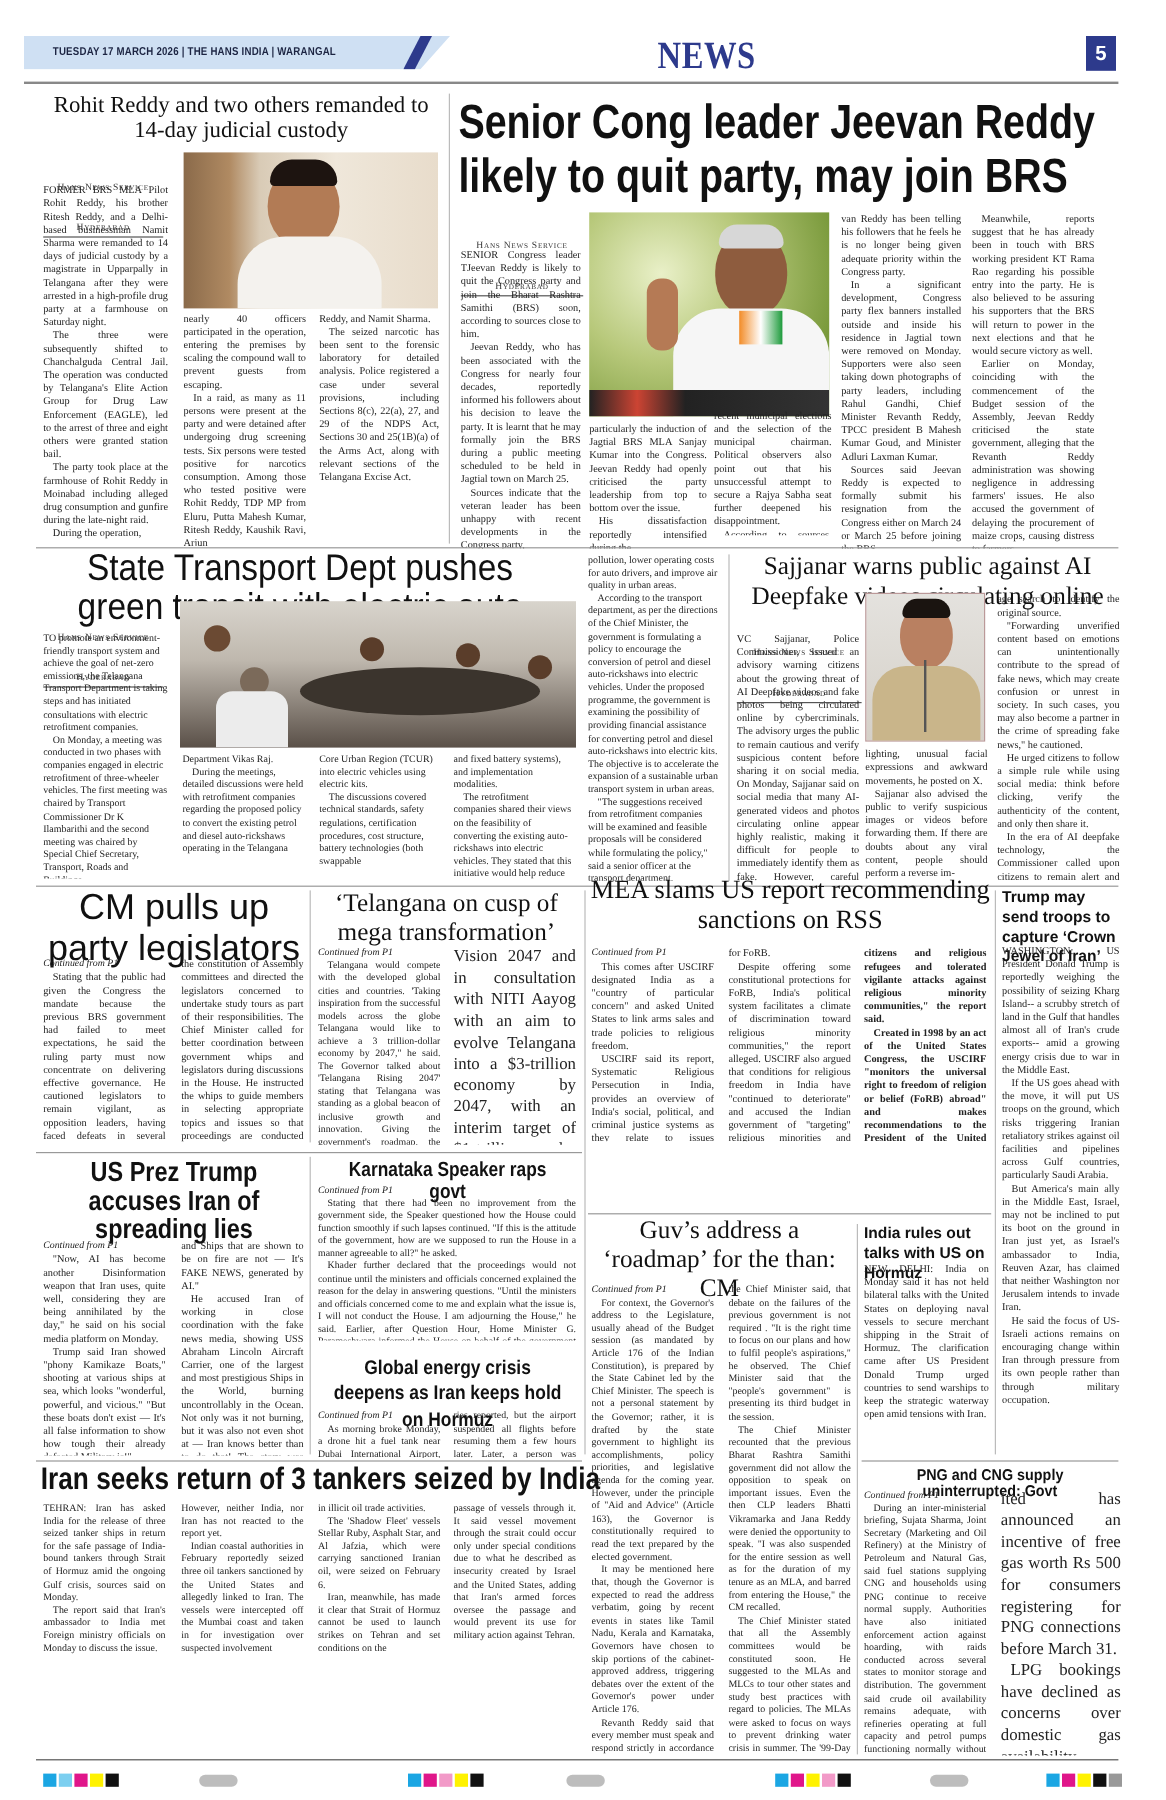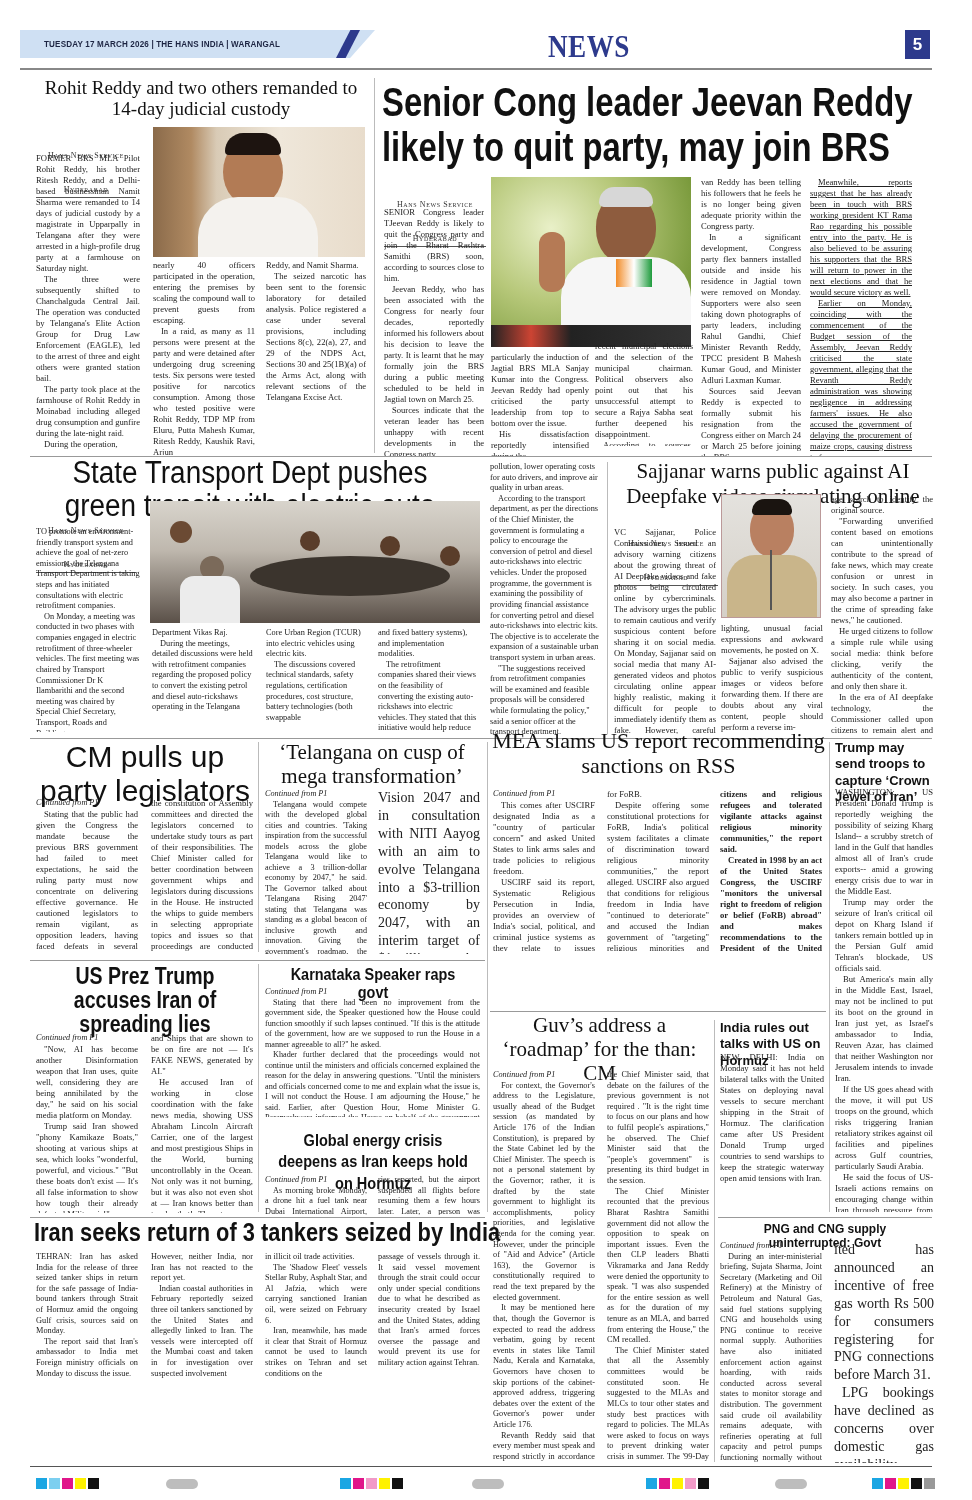--- a/index.html
+++ b/index.html
@@ -95,21 +95,21 @@
   </div>
   <div class="col" style="left:595px;top:341px;width:98px;height:105px;">
     <p class="noindent">recent municipal elections and the selection of the municipal chairman. Political observers also point out that his unsuccessful attempt to secure a Rajya Sabha seat further deepened his disappointment.</p>
     <p>According to sources, Jee-</p>
   </div>
   <div class="col" style="left:701px;top:177px;width:100px;height:280px;">
     <p class="noindent">van Reddy has been telling his followers that he feels he is no longer being given adequate priority within the Congress party.</p>
     <p>In a significant development, Congress party flex banners installed outside and inside his residence in Jagtial town were removed on Monday. Supporters were also seen taking down photographs of party leaders, including Rahul Gandhi, Chief Minister Revanth Reddy, TPCC president B Mahesh Kumar Goud, and Minister Adluri Laxman Kumar.</p>
     <p>Sources said Jeevan Reddy is expected to formally submit his resignation from the Congress either on March 24 or March 25 before joining the BRS.</p>
   </div>
-  <div class="col" style="left:810px;top:177px;width:102px;height:280px;text-decoration:underline;">
+  <div class="col" style="left:810px;top:177px;width:102px;height:280px;">
     <p>Meanwhile, reports suggest that he has already been in touch with BRS working president KT Rama Rao regarding his possible entry into the party. He is also believed to be assuring his supporters that the BRS will return to power in the next elections and that he would secure victory as well.</p>
     <p>Earlier on Monday, coinciding with the commencement of the Budget session of the Assembly, Jeevan Reddy criticised the state government, alleging that the Revanth Reddy administration was showing negligence in addressing farmers' issues. He also accused the government of delaying the procurement of maize crops, causing distress to farmers.</p>
   </div>
 </div>
 
 <div class="rule-h" style="left:30px;top:456px;width:902px;"></div>
 
 <div>
   <div class="abs hl-sans" style="left:34px;top:457px;width:430px;font-size:31px;transform:scaleX(0.9);transform-origin:left;width:480px;">State Transport Dept pushes green transit with electric auto retrofit plan</div>
   <div class="abs" style="left:36px;top:502px;width:100px;">
@@ -224,23 +224,22 @@
     <p>Created in 1998 by an act of the United States Congress, the USCIRF "monitors the universal right to freedom of religion or belief (FoRB) abroad" and makes recommendations to the President of the United States, the United States Department of State, and Congress. The agency says it acts independently, but the US President and senior political leaders in the House of Representatives and the Senate appoint its nine commissioners.</p>
   </div>
 </div>
 
 <div class="rule-v" style="left:829px;top:742px;height:470px;"></div>
 
 <div>
   <div class="abs hl-cond" style="left:835px;top:740px;width:100px;font-size:13px;text-align:left;line-height:1.25;">Trump may send troops to capture ‘Crown Jewel of Iran’</div>
   <div class="col" style="left:835px;top:787px;width:98px;height:425px;">
     <p class="noindent">WASHINGTON: US President Donald Trump is reportedly weighing the possibility of seizing Kharg Island-- a scrubby stretch of land in the Gulf that handles almost all of Iran's crude exports-- amid a growing energy crisis due to war in the Middle East.</p>
-    <p>Trump may order the seizure of Iran's critical oil depot on Kharg Island if tankers remain bottled up in the Persian Gulf amid Tehran's blockade, US officials said.</p>
+    <p>If the US goes ahead with the move, it will put US troops on the ground, which risks triggering Iranian retaliatory strikes against oil facilities and pipelines across Gulf countries, particularly Saudi Arabia.</p>
     <p>But America's main ally in the Middle East, Israel, may not be inclined to put its boot on the ground in Iran just yet, as Israel's ambassador to India, Reuven Azar, has claimed that neither Washington nor Jerusalem intends to invade Iran.</p>
-    <p>If the US goes ahead with the move, it will put US troops on the ground, which risks triggering Iranian retaliatory strikes against oil facilities and pipelines across Gulf countries, particularly Saudi Arabia.</p>
     <p>He said the focus of US-Israeli actions remains on encouraging change within Iran through pressure from its own people rather than through military occupation.</p>
   </div>
 </div>
 
 <div class="rule-h" style="left:30px;top:960px;width:455px;"></div>
 <div class="rule-h" style="left:490px;top:1011px;width:336px;"></div>
 
 <div>
   <div class="abs hl-cond" style="left:34px;top:964px;width:222px;font-size:23px;transform:scaleX(0.85);transform-origin:center;">US Prez Trump accuses Iran of spreading lies</div>
   <div class="col" style="left:36px;top:1033px;width:102px;height:180px;">

